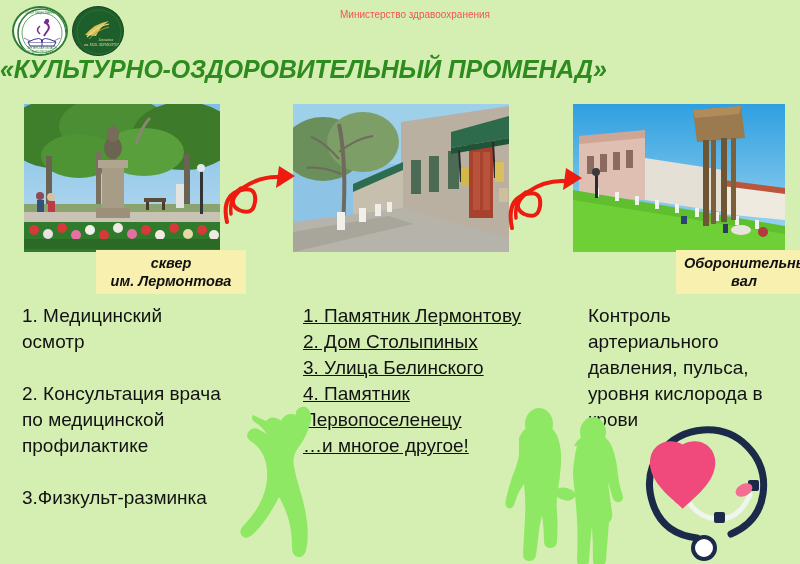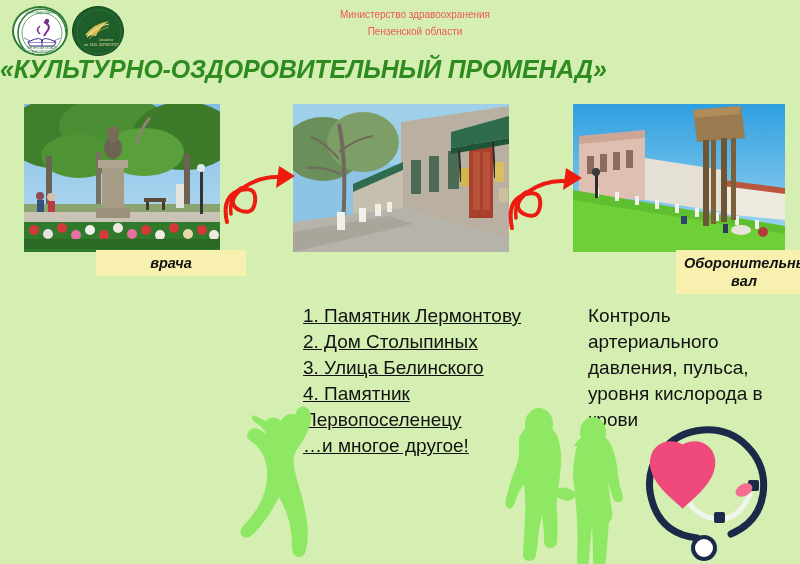--- a/index.html
+++ b/index.html
@@ -146,21 +146,20 @@
       <path d="M12 28 q10 -12 24 -14 q-10 7 -13 15 z" fill="#d9c35a"></path>
       <path d="M14 30 q10 -11 22 -13" fill="none" stroke="#eadd92" stroke-width="1.2"></path>
       <path d="M16 32 q10 -10 20 -12" fill="none" stroke="#b9a03c" stroke-width="0.9"></path>
       <text x="33" y="34" fill="#e8dd9c" font-size="3" font-family="Liberation Serif, serif" font-style="italic" text-anchor="middle">Заповедник</text>
       <text x="30" y="39" fill="#e8dd9c" font-size="3.4" font-family="Liberation Serif, serif" text-anchor="middle">им. М.Ю. ЛЕРМОНТОВА</text>
     </svg>
   </div>
 
   <div id="ministry">
     <div>Министерство здравоохранения</div>
-    <div>Пензенской области</div>
   </div>
 
   <div id="poster-title">«КУЛЬТУРНО-ОЗДОРОВИТЕЛЬНЫЙ ПРОМЕНАД»</div>
 
   <div class="photo" id="photo-1">
     <svg viewBox="0 0 196 148" width="196" height="148" preserveAspectRatio="none">
       <defs>
         <linearGradient id="sky1" x1="0" y1="0" x2="0" y2="1">
           <stop offset="0%" stop-color="#7fc0e8"></stop>
             <stop offset="100%" stop-color="#bcdcef"></stop>
@@ -317,27 +316,36 @@
       <circle cx="23" cy="68" r="4" fill="#3a3a3a"></circle>
 
       <ellipse cx="168" cy="126" rx="10" ry="5" fill="#e8e4dc"></ellipse>
       <circle cx="190" cy="128" r="5" fill="#b03c3c"></circle>
       <rect x="150" y="120" width="5" height="9" fill="#2c3d58"></rect>
       <rect x="108" y="112" width="6" height="8" fill="#2c4470"></rect>
     </svg>
   </div>
 
   <div class="caption" id="caption-1">
-    <span>врача</span><br>
+    <span>сквер</span><br>
+    <span>им. Лермонтова</span>
   </div>
   <div class="caption" id="caption-3">
     <span>Оборонительный</span><br>
     <span>вал</span>
   </div>
 
+  <div class="col" id="col-1">1. Медицинский
+осмотр
+
+2. Консультация врача
+по медицинской
+профилактике
+
+3.Физкульт-разминка</div>
   <div class="col" id="col-2">1. Памятник Лермонтову
 2. Дом Столыпиных
 3. Улица Белинского
 4. Памятник
 Первопоселенецу
 …и многое другое!</div>
   <div class="col" id="col-3">Контроль
 артериального
 давления, пульса,
 уровня кислорода в

